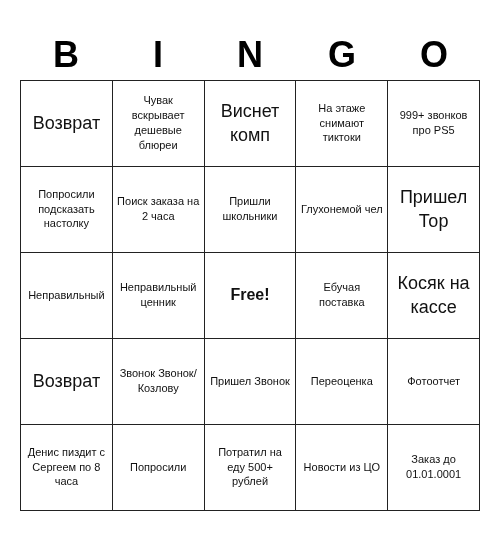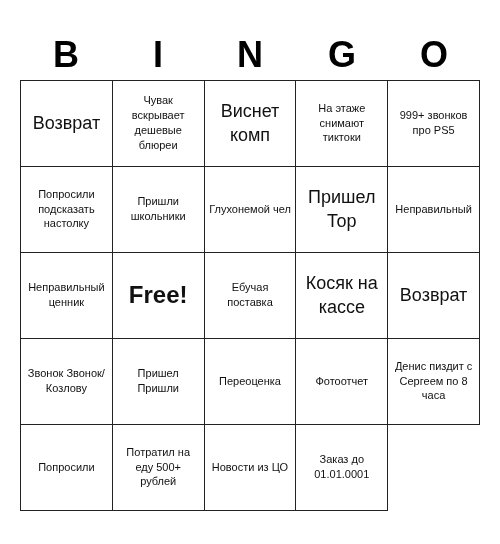--- a/index.html
+++ b/index.html
@@ -42,21 +42,21 @@
       display: flex;
       align-items: center;
       justify-content: center;
       text-align: center;
       font-size: 18px;
       line-height: 1.35;
       font-family: Arial, sans-serif;
       color: #111;
     }
     .bingo-cell.free {
-      font-size: 24px;
+      font-size: 16px;
       font-weight: bold;
     }
     .bingo-cell.small-text {
       font-size: 11px;
     }
   </style>
 </head>
 <body>
 
 <div class="bingo-card">
@@ -67,31 +67,32 @@
       <div class="bingo-header-letter">G</div>
       <div class="bingo-header-letter">O</div>
     </div>
   <div class="bingo-grid">
   <div class="bingo-cell">Возврат</div>
       <div class="bingo-cell small-text">Чувак вскрывает дешевые блюреи</div>
       <div class="bingo-cell">Виснет комп</div>
       <div class="bingo-cell small-text">На этаже снимают тиктоки</div>
       <div class="bingo-cell small-text">999+ звонков про PS5</div>
       <div class="bingo-cell small-text">Попросили подсказать настолку</div>
+      <div class="bingo-cell small-text">Поиск заказа на 2 часа</div>
       <div class="bingo-cell small-text">Пришли школьники</div>
       <div class="bingo-cell small-text">Глухонемой чел</div>
       <div class="bingo-cell">Пришел Тор</div>
       <div class="bingo-cell small-text">Неправильный</div>
       <div class="bingo-cell small-text">Неправильный ценник</div>
       <div class="bingo-cell free">Free!</div>
       <div class="bingo-cell small-text">Ебучая поставка</div>
       <div class="bingo-cell">Косяк на кассе</div>
       <div class="bingo-cell">Возврат</div>
       <div class="bingo-cell small-text">Звонок Звонок/ Козлову</div>
-      <div class="bingo-cell small-text">Пришел Пришли</div>
+      <div class="bingo-cell small-text">Пришел Звонок</div>
       <div class="bingo-cell small-text">Переоценка</div>
       <div class="bingo-cell small-text">Фотоотчет</div>
       <div class="bingo-cell small-text">Денис пиздит с Сергеем по 8 часа</div>
       <div class="bingo-cell small-text">Попросили</div>
       <div class="bingo-cell small-text">Потратил на еду 500+ рублей</div>
       <div class="bingo-cell small-text">Новости из ЦО</div>
       <div class="bingo-cell small-text">Заказ до 01.01.0001</div>
     </div>
 </div>
 

